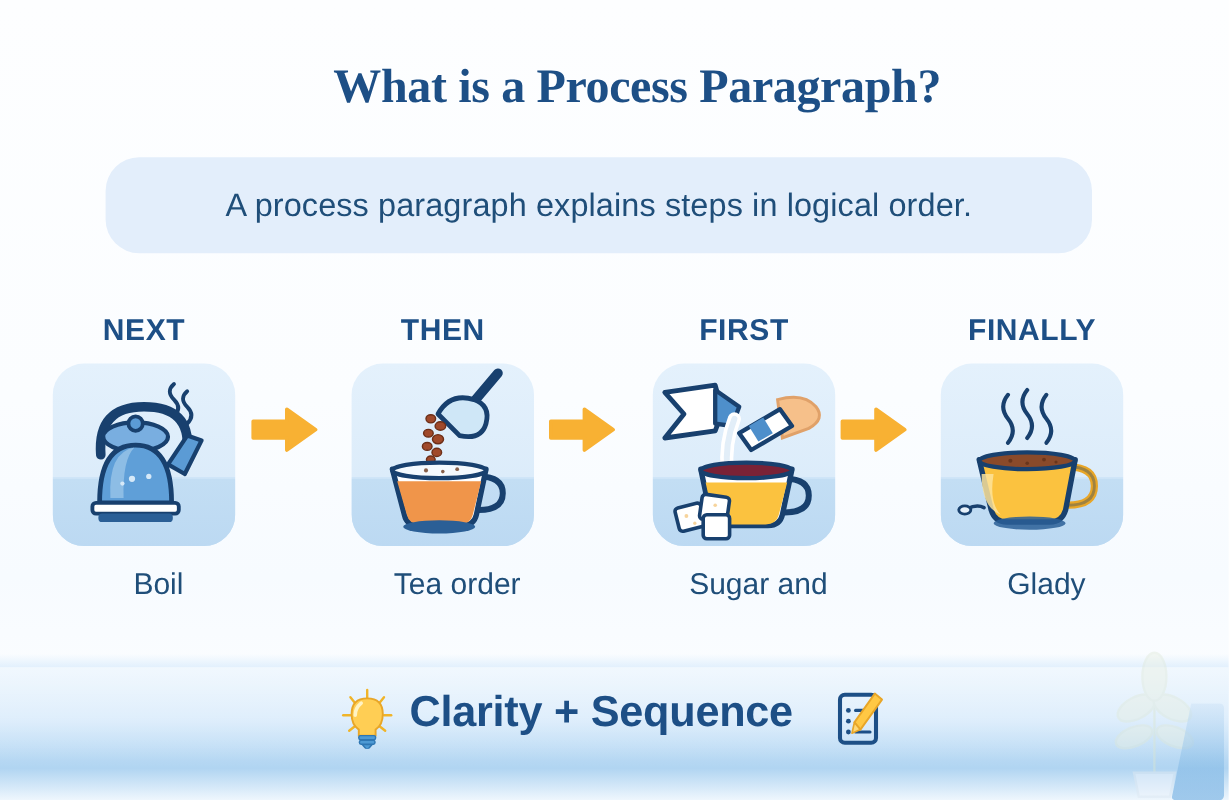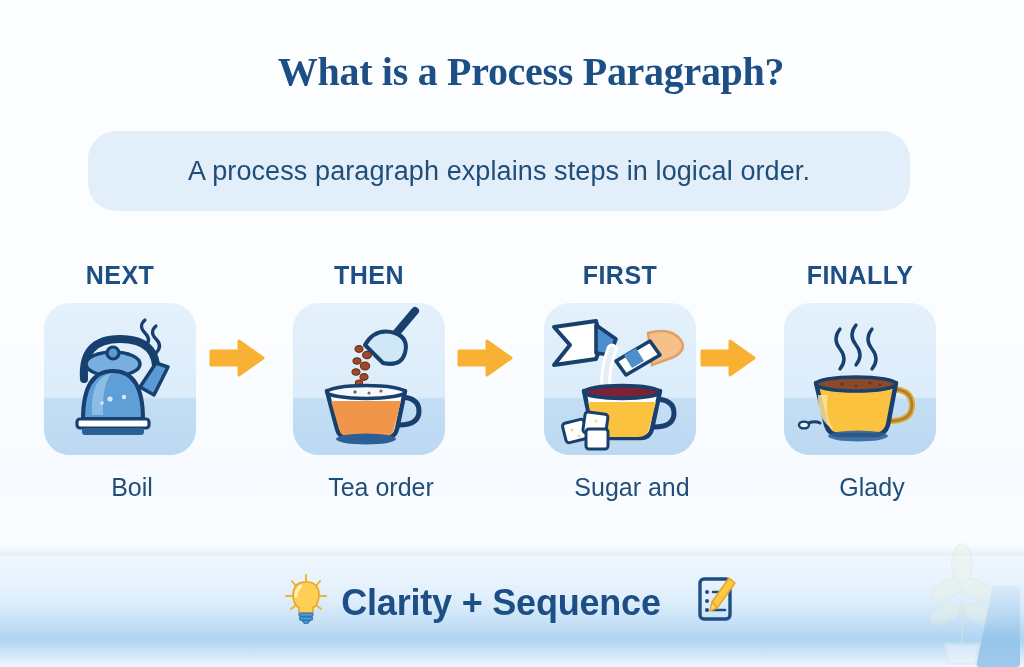--- a/index.html
+++ b/index.html
@@ -96,21 +96,21 @@
   }
   .arrow-1{left:209px;}
   .arrow-2{left:457px;}
   .arrow-3{left:700px;}
 
   
   .footer{
     position:absolute;left:0;right:0;top:562px;height:72px;
     display:flex;align-items:center;justify-content:center;gap:34px;
   }
-  .footer-item{display:flex;align-items:flex-end;gap:12px;}
+  .footer-item{display:flex;align-items:flex-start;gap:12px;}
   .footer-text{
     font-size:36px;font-weight:bold;color:#1d4f86;letter-spacing:-0.2px;
   }
   .footer-icon{width:46px;height:52px;display:block;}
 </style>
 </head>
 <body>
 
 <div class="page">
 

